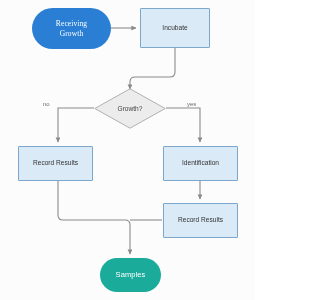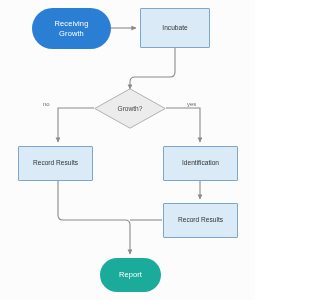--- a/index.html
+++ b/index.html
@@ -111,21 +111,21 @@
 
     <path d="M166,108 L200,108 L200,142" fill="none" stroke="#8a8a8a" stroke-width="1.1" marker-end="url(#arrowhead)"></path>
 
     <path d="M200,181 L200,199" fill="none" stroke="#8a8a8a" stroke-width="1.1" marker-end="url(#arrowhead)"></path>
 
     <path d="M58,181 L58,215 Q58,220 63,220 L125,220 Q130,220 130,225 L130,254" fill="none" stroke="#8a8a8a" stroke-width="1.1" marker-end="url(#arrowhead)"></path>
 
     <path d="M162,220 L130,220" fill="none" stroke="#8a8a8a" stroke-width="1.1"></path>
   </svg>
 
-  <div class="node node-terminator-start" style="left:32px; top:8px; width:79px; height:41px;">
+  <div class="node node-terminator-start" style="left:32px; top:8px; width:79px; height:41px;font-family:Liberation Serif, serif;">
     <div>
       <span class="label-line">Receiving</span>
       <span class="label-line">Growth</span>
     </div>
   </div>
 
   <div class="node node-process" style="left:140px; top:8px; width:70px; height:40px;">
     <span>Incubate</span>
   </div>
 
@@ -150,16 +150,16 @@
 
   <div class="node node-process" style="left:163px; top:146px; width:75px; height:35px;">
     <span>Identification</span>
   </div>
 
   <div class="node node-process" style="left:163px; top:203px; width:75px; height:35px;">
     <span>Record Results</span>
   </div>
 
   <div class="node node-terminator-end" style="left:100px; top:258px; width:61px; height:34px;">
-    <span>Report</span>
+    <span>Samples</span>
   </div>
 
 </div>
 
 </body></html>

